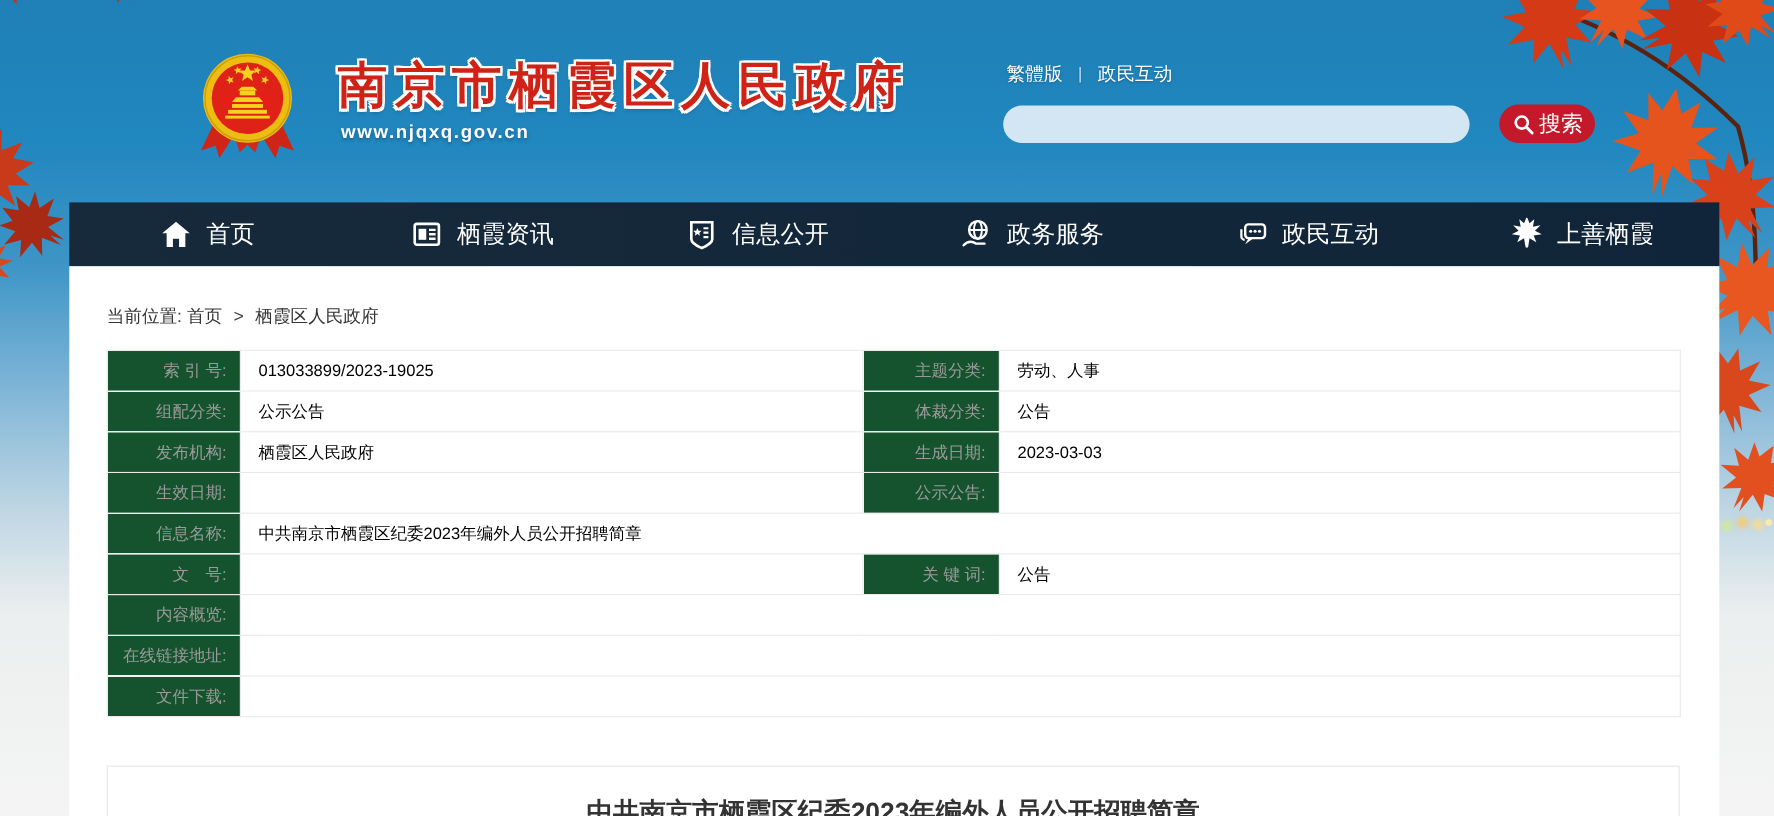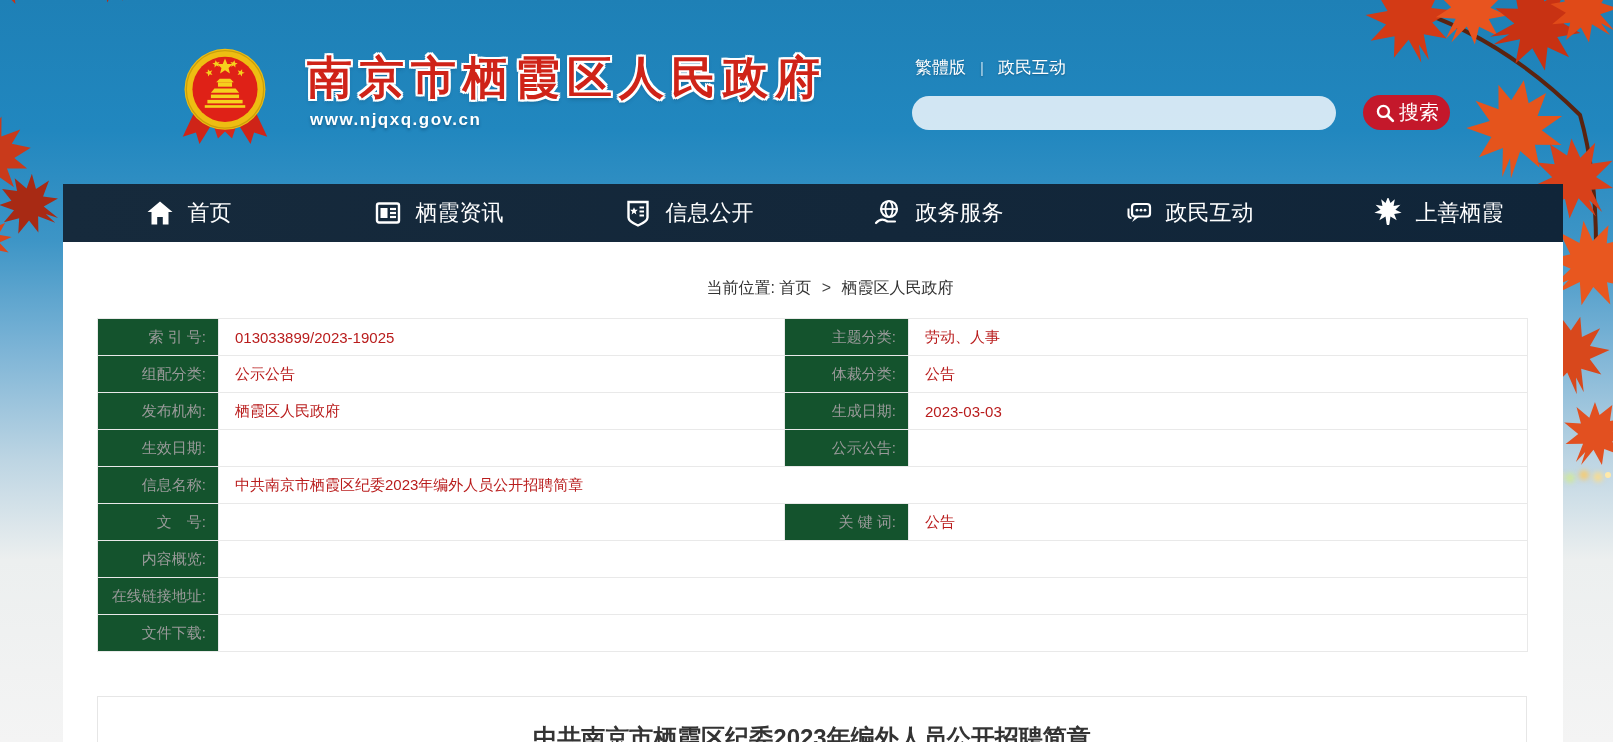--- a/index.html
+++ b/index.html
@@ -39,28 +39,28 @@
 
   
   .nav { position:absolute; top:160px; left:0; width:1500px; height:58px;
     background:linear-gradient(90deg,#162a3c 0%,#13273a 55%,#102539 100%); display:flex; }
   .nav-item { flex:1; display:flex; align-items:center; justify-content:center; gap:13px;
     color:#ffffff; font-size:22px; cursor:pointer; }
   .nav-item svg { flex:0 0 auto; }
 
   
   .content { position:absolute; top:218px; left:0; width:1500px; height:524px; background:#ffffff; }
-  .breadcrumb { margin:36px 0 0 34px; font-size:16px; color:#333;text-align:center; }
+  .breadcrumb { margin:36px 0 0 34px; font-size:16px; color:#333; }
   .breadcrumb .crumb { cursor:pointer; }
   .breadcrumb .sep { margin:0 6px; color:#444; }
 
   table.info { margin:19px 0 0 34px; width:1430px; border-collapse:collapse; table-layout:fixed; }
   table.info td { border:1px solid #e9e9e9; height:37px; font-size:15px; overflow:hidden; white-space:nowrap; }
   td.lbl { background:#14532d; color:#9a9a9a; text-align:right; padding-right:12px; }
-  td.val { color:#b91c1c; padding-left:16px; font-size:16px; }
+  td.val { color:#000000; padding-left:16px; font-size:16px; }
 
   .article-box { margin:44px 0 0 34px; width:1430px; height:110px; border:1px solid #e6e6e6; background:#fff; }
   .article-title { margin-top:25px; text-align:center; font-size:24px; font-weight:bold; color:#333; }
 </style>
 </head>
 <body>
 
 <div id="page">
 
   <svg style="position:absolute;left:-40px;top:-55px;" class="leaf-cluster" width="260" height="330" viewBox="0 0 260 330">

